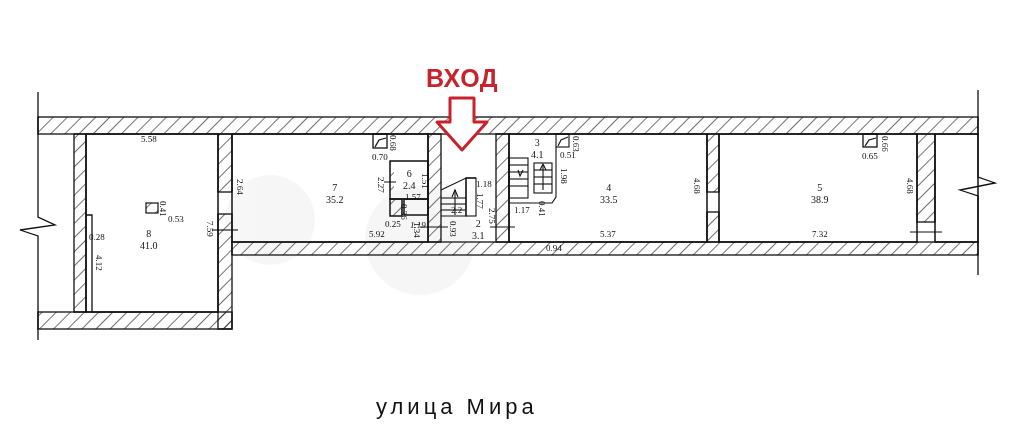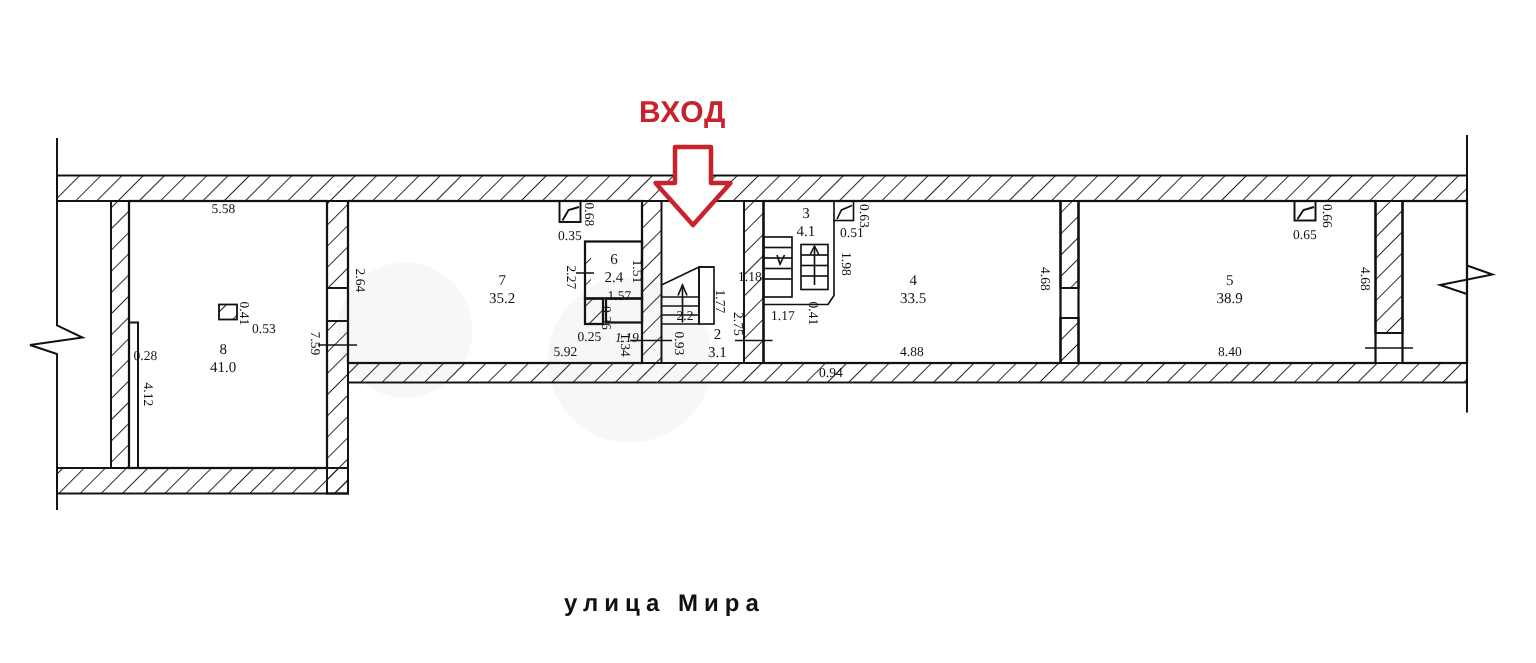--- a/index.html
+++ b/index.html
@@ -1,22 +1,22 @@
 <!DOCTYPE html>
 <html><head>
   <meta charset="utf-8">
   <style>
     html, body { margin: 0; padding: 0; background: #ffffff; }
     body { width: 1024px; height: 442px; overflow: hidden; position: relative; font-family: "Liberation Serif", serif; }
     #plan { position: absolute; left: 0; top: 0; width: 1024px; height: 442px; }
     .lbl { position: absolute; font-family: "Liberation Serif", serif; font-size: 9px; color: #111; line-height: 1; white-space: nowrap; }
     .lbl.v { transform: rotate(90deg); transform-origin: left top; }
     .room { position: absolute; text-align: center; font-family: "Liberation Serif", serif; font-size: 10px; color: #111; line-height: 1.15; }
-    .entrance { position: absolute; left: 426px; top: 64px; font-family: "Liberation Sans", sans-serif; font-weight: bold; font-size: 20px; color: #c8232c; letter-spacing: 0.5px; }
-    .street { position: absolute; left: 376px; top: 394px; font-family: "Liberation Sans", sans-serif; font-weight: bold; font-size: 16px; color: #111; letter-spacing: 4px; }
+    .entrance { position: absolute; left: 426px; top: 64px; font-family: "Liberation Sans", sans-serif; font-weight: bold; font-size: 25px; color: #c8232c; letter-spacing: 0.5px; }
+    .street { position: absolute; left: 376px; top: 394px; font-family: "Liberation Sans", sans-serif; font-weight: normal; font-size: 22px; color: #111; letter-spacing: 4px; }
   </style>
 </head>
 <body>
 
 <svg id="plan" viewBox="0 0 1024 442" xmlns="http://www.w3.org/2000/svg">
   <defs>
     <pattern id="hatch" patternUnits="userSpaceOnUse" width="10" height="10" patternTransform="rotate(45)">
       <line x1="0" y1="0" x2="0" y2="10" stroke="#222" stroke-width="1.3"></line>
     </pattern>
   </defs>
@@ -174,45 +174,45 @@
 
 <div class="lbl" style="left:141px; top:135px;">5.58</div>
 <div class="lbl" style="left:144px; top:215px;margin-left:24px;">0.53</div>
 <div class="lbl v" style="left:167px; top:201px;">0.41</div>
 <div class="lbl" style="left:89px; top:205px;margin-top:28px;">0.28</div>
 <div class="lbl v" style="left:103px; top:255px;">4.12</div>
 <div class="lbl v" style="left:214px; top:221px;">7.59</div>
 
 <div class="lbl v" style="left:244px; top:179px;">2.64</div>
 <div class="lbl" style="left:323px; top:230px;padding-left:46px;">5.92</div>
-<div class="lbl" style="left:372px; top:153px;">0.35</div>
+<div class="lbl" style="left:372px; top:153px;">0.70</div>
 <div class="lbl v" style="left:397px; top:135px;">0.68</div>
 
 <div class="lbl v" style="left:385px; top:177px;">2.27</div>
 <div class="lbl" style="left:405px; top:193px;">1.57</div>
 <div class="lbl v" style="left:429px; top:173px;">1.51</div>
 <div class="lbl" style="left:410px; top:221px;font-style:italic;">1.19</div>
 <div class="lbl v" style="left:408px; top:204px;">0.36</div>
 <div class="lbl" style="left:385px; top:220px;">0.25</div>
 
 <div class="lbl v" style="left:421px; top:222px;">1.34</div>
 <div class="lbl v" style="left:457px; top:221px;">0.93</div>
-<div class="lbl" style="left:452px; top:180px;padding-left:40px;">1.18</div>
+<div class="lbl" style="left:476px; top:180px;">1.18</div>
 <div class="lbl v" style="left:484px; top:193px;">1.77</div>
 <div class="lbl" style="left:451px; top:206px;">2.2</div>
 <div class="lbl v" style="left:496px; top:208px;">2.75</div>
 
 <div class="lbl" style="left:560px; top:151px;">0.51</div>
 <div class="lbl v" style="left:580px; top:136px;">0.63</div>
 <div class="lbl v" style="left:568px; top:168px;">1.98</div>
 <div class="lbl" style="left:514px; top:206px;text-align:right;">1.17</div>
 <div class="lbl" style="left:546px; top:197px;margin-top:47px;">0.94</div>
 <div class="lbl v" style="left:546px; top:201px;">0.41</div>
 
-<div class="lbl" style="left:600px; top:230px;">4.88</div>
+<div class="lbl" style="left:600px; top:230px;">5.37</div>
 <div class="lbl v" style="left:701px; top:178px;">4.68</div>
 
 <div class="lbl" style="left:862px; top:152px;">0.65</div>
 <div class="lbl v" style="left:889px; top:136px;">0.66</div>
-<div class="lbl" style="left:812px; top:230px;">8.40</div>
+<div class="lbl" style="left:812px; top:230px;">7.32</div>
 <div class="lbl v" style="left:914px; top:178px;">4.68</div>
 
 <div class="street">улица Мира</div>
 
 </body></html>

